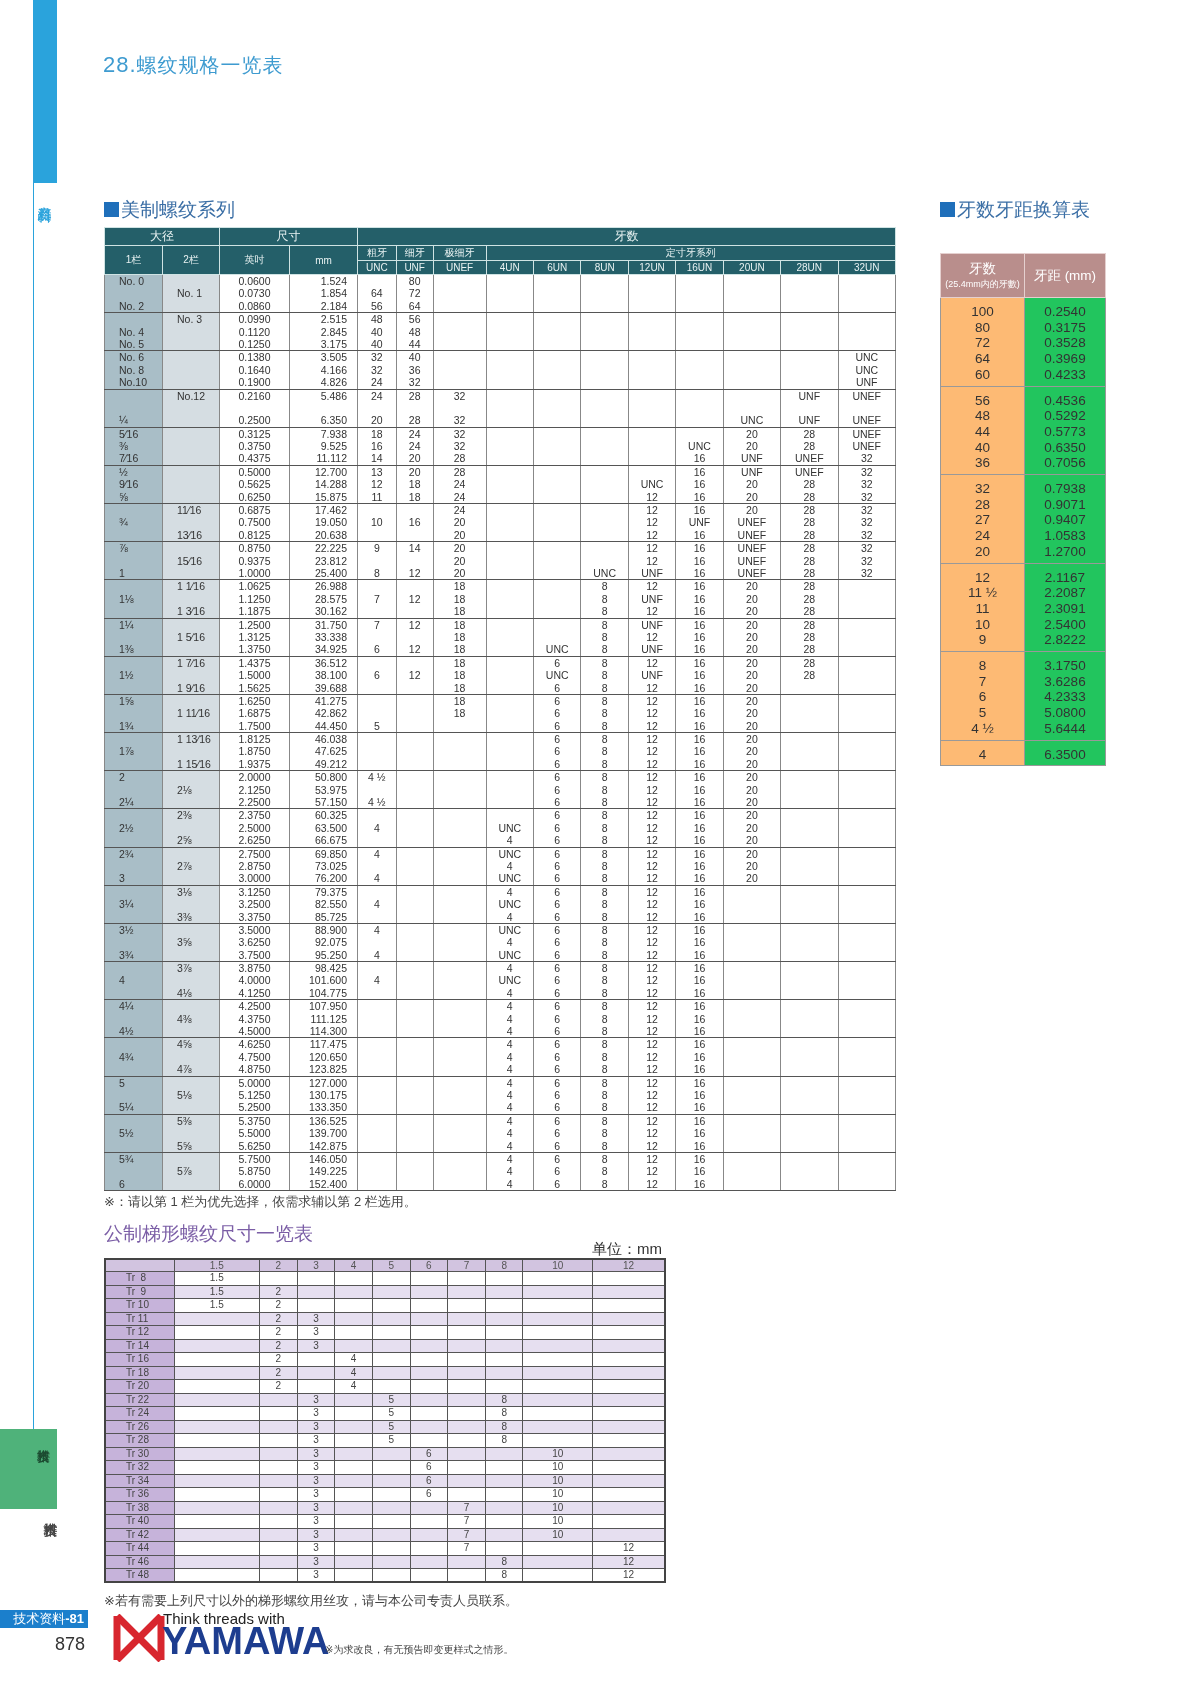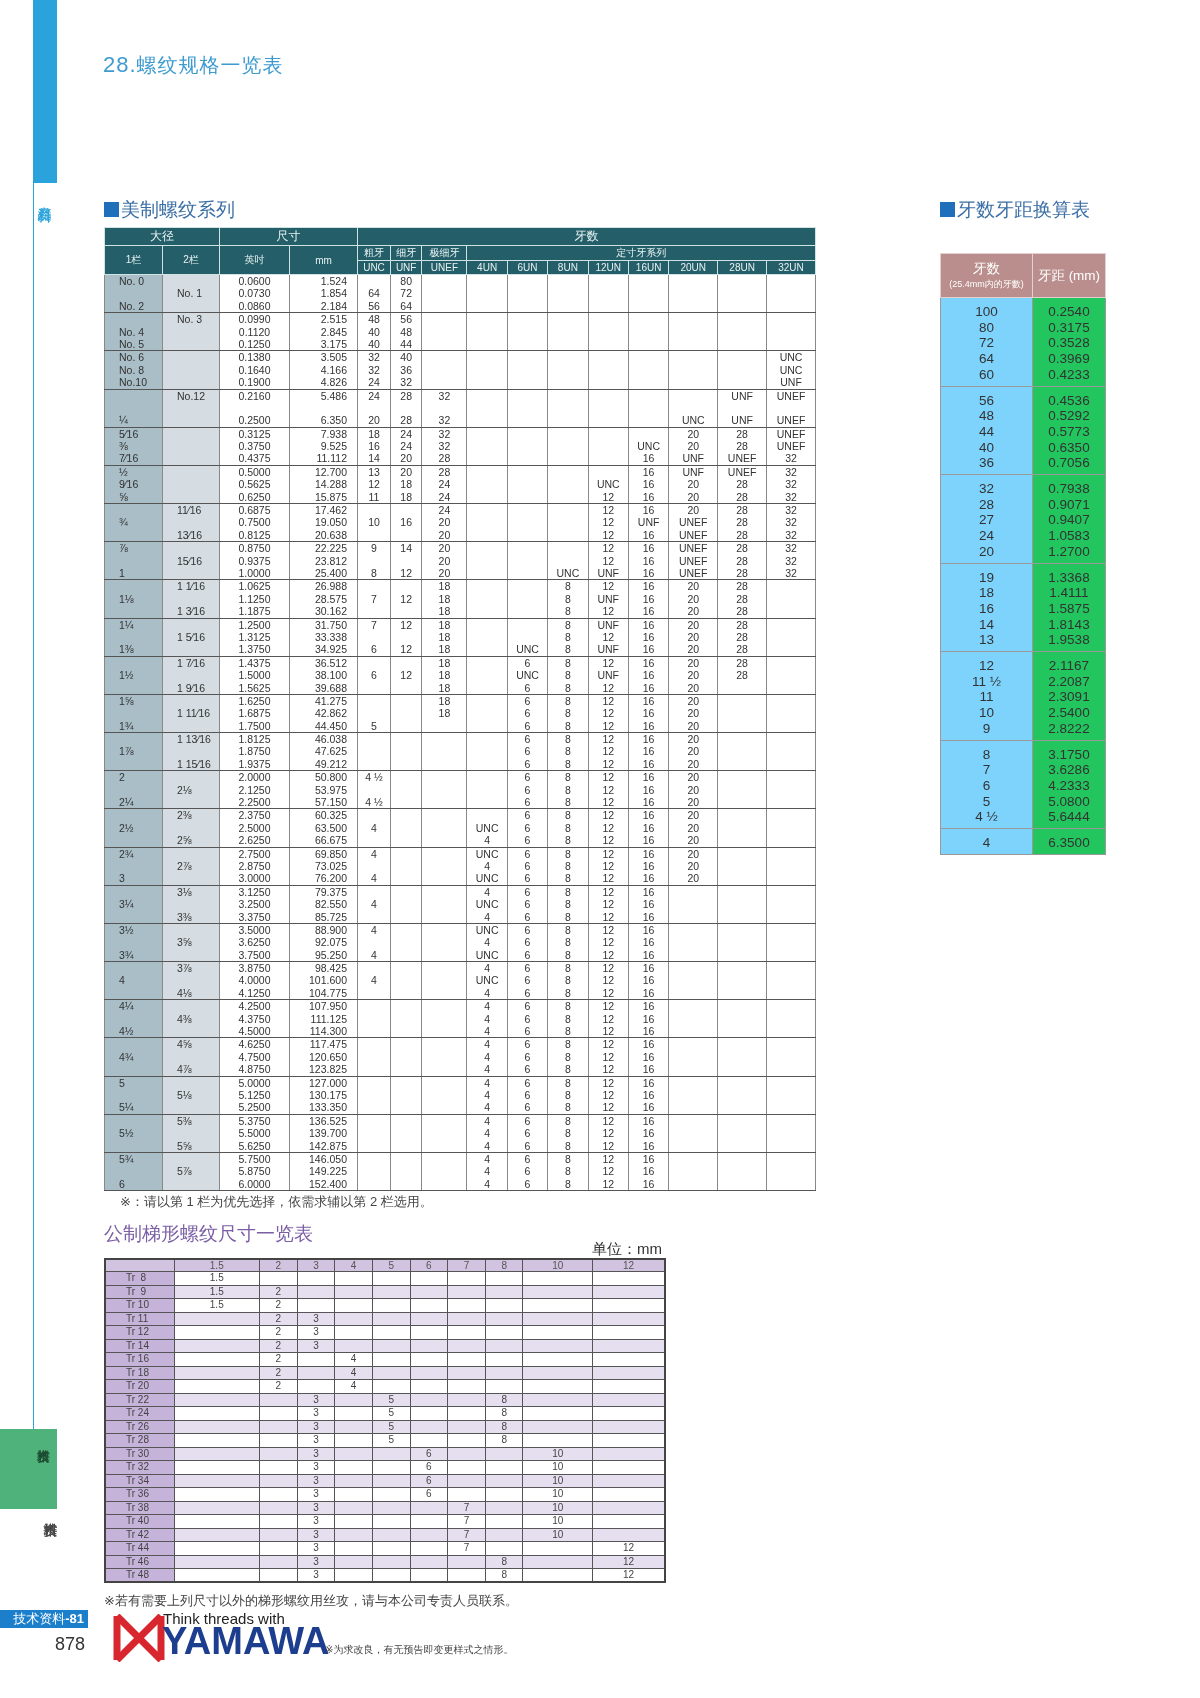--- a/index.html
+++ b/index.html
@@ -17,41 +17,41 @@
   .page-num { position: absolute; left: 40px; top: 1634px; width: 45px; text-align: right; font-size: 18px; color: #333; }
 
   .main-title { position: absolute; left: 103px; top: 52px; font-size: 20px; color: #3e9bd0; letter-spacing: 1px; }
   .main-title .num { font-size: 22px; }
 
   .section-title { position: absolute; font-size: 19px; color: #3a6ea5; font-family: Liberation Mono, monospace; }
   .section-title .sq { display: inline-block; width: 15px; height: 15px; background: #1f6fba; margin-right: 2px; vertical-align: -1px; }
 
   
   table { border-collapse: collapse; }
-  .us-table { position: absolute; left: 104px; top: 227px; width: 712px; font-size: 10.5px; padding-left: 28px; }
+  .us-table { position: absolute; left: 104px; top: 227px; width: 792px; font-size: 10.5px; padding-left: 28px; }
   .us-table th { background: #245f69; color: #e8f2f2; font-weight: normal; border: 1px solid #cfe3e3; height: 14px; font-size: 10px; }
   .us-table th.big { font-size: 12px; height: 17px; }
   .us-table td { padding: 0 2px; line-height: 12.4px; vertical-align: top; border-left: 1px solid #888; border-right: 1px solid #888; }
   .us-table tr.grp td { border-bottom: 1px solid #555; }
   .us-table td.c1 { background: #a9bec7; width: 58px; text-align: left; padding-left: 14px; }
   .us-table td.c2 { background: #d5dde2; width: 57px; text-align: left; padding-left: 14px; }
   .us-table td.in { width: 70px; text-align: center; }
   .us-table td.mm { width: 68px; text-align: right; padding-right: 10px; }
   .us-table td.n { text-align: center; white-space: pre; }
   .cell-stack div { height: 12.4px; white-space: nowrap; }
 
   
   .pitch-table { position: absolute; left: 940px; top: 253px; width: 166px; font-size: 13.5px; }
   .pitch-table th { background: #b98e8c; color: #fff; font-weight: normal; border: 1px solid #e5d0cf; height: 44px; }
   .pitch-table th .sub { display: block; font-size: 9px; }
   .pitch-table td { border: 1px solid #999; vertical-align: top; padding: 6px 0 3px 0; line-height: 15.7px; }
-  .pitch-table td.tpi { background: #7dd3fc; text-align: center; width: 92px; }
+  .pitch-table td.tpi { background: #fdba74; text-align: center; width: 84px; }
   .pitch-table td.pit { background: #22c55e; text-align: center; }
 
-  .note1 { position: absolute; left: 104px; top: 1193px; font-size: 13px; color: #444; margin-left: 16px; }
+  .note1 { position: absolute; left: 104px; top: 1193px; font-size: 13px; color: #444; }
   .tr-title { position: absolute; left: 104px; top: 1221px; font-size: 19px; color: #7b5ea6; }
   .unit { position: absolute; left: 592px; top: 1240px; font-size: 15px; color: #333; }
 
   .tr-table { position: absolute; left: 104px; top: 1258px; width: 562px; font-size: 10px; border: 2px solid #444; }
   .tr-table th { background: #d2c4e0; font-weight: normal; height: 12px; border: 1px solid #555; color: #555; }
   .tr-table td { height: 13.5px; border: 1px solid #555; text-align: center; color: #444; line-height: 12px; }
   .tr-table td.lbl { background: #c6b3da; text-align: left; padding-left: 20px; width: 69px; }
   .tr-table tr:nth-child(even) td:not(.lbl) { background: #e6dff0; }
   .tr-table tr:nth-child(odd) td:not(.lbl) { background: #fff; }
 
@@ -960,36 +960,20 @@
         <td class="pit">
           <div>0.7938</div>
           <div>0.9071</div>
           <div>0.9407</div>
           <div>1.0583</div>
           <div>1.2700</div>
         </td>
       </tr>
       <tr>
         <td class="tpi">
-          <div>19</div>
-          <div>18</div>
-          <div>16</div>
-          <div>14</div>
-          <div>13</div>
-        </td>
-        <td class="pit">
-          <div>1.3368</div>
-          <div>1.4111</div>
-          <div>1.5875</div>
-          <div>1.8143</div>
-          <div>1.9538</div>
-        </td>
-      </tr>
-      <tr>
-        <td class="tpi">
           <div>12</div>
           <div>11 ½</div>
           <div>11</div>
           <div>10</div>
           <div>9</div>
         </td>
         <td class="pit">
           <div>2.1167</div>
           <div>2.2087</div>
           <div>2.3091</div>

